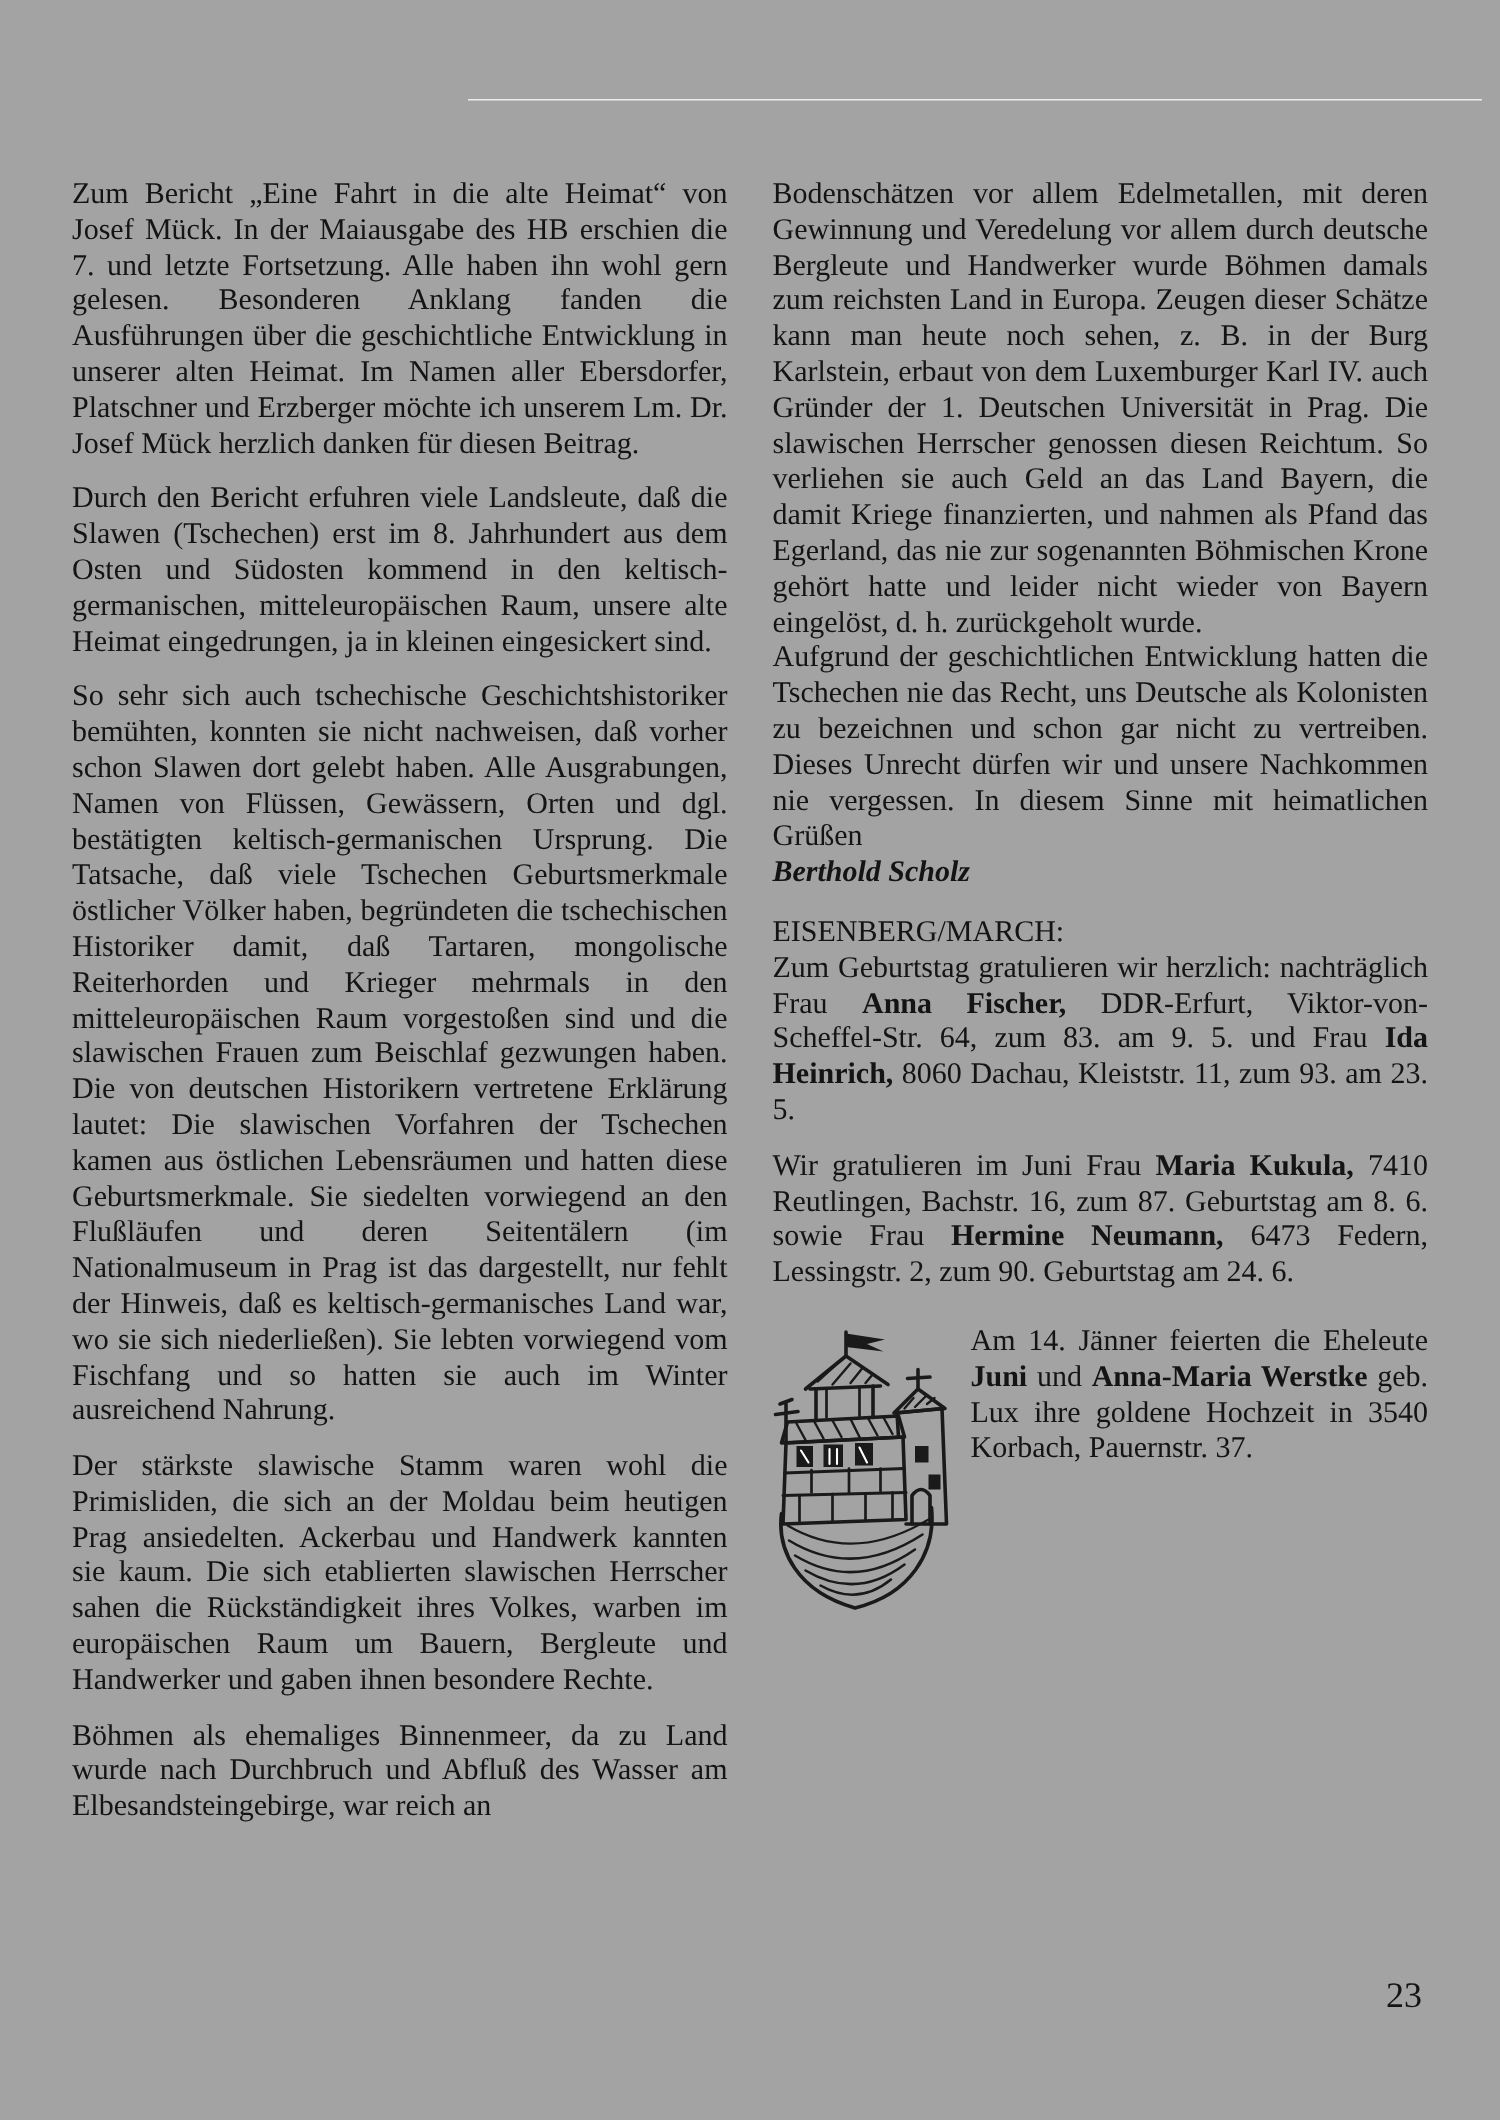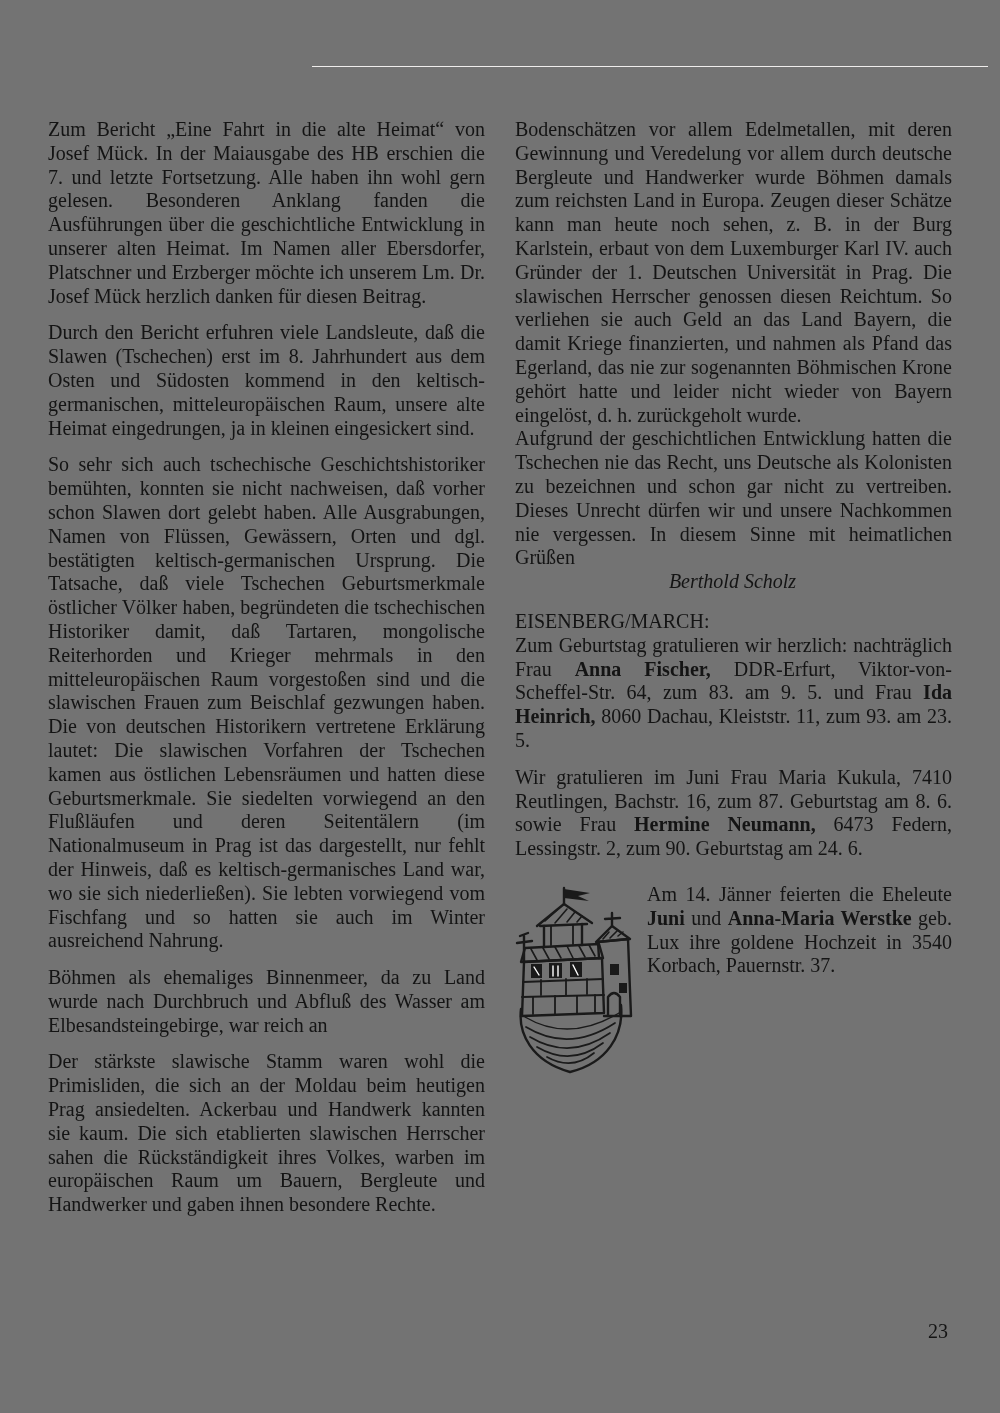--- a/index.html
+++ b/index.html
@@ -4,21 +4,21 @@
 <style>
   html, body {
     margin: 0;
     padding: 0;
     background: #ffffff;
   }
   .page {
     position: relative;
     width: 1000px;
     height: 1413px;
-    background: #737373;
+    background: #a3a3a3;
     color: #141414;
     font-family: "Liberation Serif", "DejaVu Serif", serif;
     font-size: 20px;
     line-height: 23.8px;
     overflow: hidden;
   }
   .scan-line {
     position: absolute;
     top: 66px;
     left: 312px;
@@ -36,71 +36,72 @@
   }
   .col {
     width: 437px;
     text-align: justify;
     hyphens: auto;
     -webkit-hyphens: auto;
   }
   .p { margin: 0 0 13px 0; }
   .p.mb0 { margin-bottom: 0; }
   .signature {
-    text-align: center;
+    text-align: left;
     font-style: italic;
     margin: 0 2px 16px 0;
+    font-weight: bold;
   }
   .section-heading {
     font-weight: normal;
     text-align: left;
     margin: 0;
   }
   .frankstadt {
     margin-top: 22px;
   }
   .crest {
     float: left;
     width: 122px;
     height: 192px;
     margin: 2px 14px 2px -4px;
   }
   .page-number {
     position: absolute;
     top: 1320px;
     right: 52px;
-    font-size: 20px;
+    font-size: 24px;
   }
 </style>
 </head>
 <body>
 
 <div class="page">
 
   <div class="scan-line"></div>
 
   <div class="content">
 
     <div class="col">
       <p class="p"><span>Zum Bericht „Eine Fahrt in die alte Heimat“ von Josef Mück. In der Maiausgabe des HB erschien die 7. und letzte Fortsetzung. Alle haben ihn wohl gern gelesen. Besonderen Anklang fanden die Ausführungen über die geschichtliche Entwicklung in unserer alten Heimat. Im Namen aller Ebersdorfer, Platschner und Erzberger möchte ich unserem Lm. Dr. Josef Mück herzlich danken für diesen Beitrag.</span></p>
       <p class="p"><span>Durch den Bericht erfuhren viele Landsleute, daß die Slawen (Tschechen) erst im 8. Jahrhundert aus dem Osten und Südosten kommend in den keltisch-germanischen, mitteleuropäischen Raum, unsere alte Heimat eingedrungen, ja in kleinen eingesickert sind.</span></p>
       <p class="p"><span>So sehr sich auch tschechische Geschichtshistoriker bemühten, konnten sie nicht nachweisen, daß vorher schon Slawen dort gelebt haben. Alle Ausgrabungen, Namen von Flüssen, Gewässern, Orten und dgl. bestätigten keltisch-germanischen Ursprung. Die Tatsache, daß viele Tschechen Geburtsmerkmale östlicher Völker haben, begründeten die tschechischen Historiker damit, daß Tartaren, mongolische Reiterhorden und Krieger mehrmals in den mitteleuropäischen Raum vorgestoßen sind und die slawischen Frauen zum Beischlaf gezwungen haben. Die von deutschen Historikern vertretene Erklärung lautet: Die slawischen Vorfahren der Tschechen kamen aus östlichen Lebensräumen und hatten diese Geburtsmerkmale. Sie siedelten vorwiegend an den Flußläufen und deren Seitentälern (im Nationalmuseum in Prag ist das dargestellt, nur fehlt der Hinweis, daß es keltisch-germanisches Land war, wo sie sich niederließen). Sie lebten vorwiegend vom Fischfang und so hatten sie auch im Winter ausreichend Nahrung.</span></p>
+      <p class="p"><span>Der stärkste slawische Stamm waren wohl die Primisliden, die sich an der Moldau beim heutigen Prag ansiedelten. Ackerbau und Handwerk kannten sie kaum. Die sich etablierten slawischen Herrscher sahen die Rückständigkeit ihres Volkes, warben im europäischen Raum um Bauern, Bergleute und Handwerker und gaben ihnen besondere Rechte.</span></p>
       <p class="p"><span>Böhmen als ehemaliges Binnenmeer, da zu Land wurde nach Durchbruch und Abfluß des Wasser am Elbesandsteingebirge, war reich an</span></p>
-      <p class="p"><span>Der stärkste slawische Stamm waren wohl die Primisliden, die sich an der Moldau beim heutigen Prag ansiedelten. Ackerbau und Handwerk kannten sie kaum. Die sich etablierten slawischen Herrscher sahen die Rückständigkeit ihres Volkes, warben im europäischen Raum um Bauern, Bergleute und Handwerker und gaben ihnen besondere Rechte.</span></p>
     </div>
 
     <div class="col">
       <p class="p mb0"><span>Bodenschätzen vor allem Edelmetallen, mit deren Gewinnung und Veredelung vor allem durch deutsche Bergleute und Handwerker wurde Böhmen damals zum reichsten Land in Europa. Zeugen dieser Schätze kann man heute noch sehen, z. B. in der Burg Karlstein, erbaut von dem Luxemburger Karl IV. auch Gründer der 1. Deutschen Universität in Prag. Die slawischen Herrscher genossen diesen Reichtum. So verliehen sie auch Geld an das Land Bayern, die damit Kriege finanzierten, und nahmen als Pfand das Egerland, das nie zur sogenannten Böhmischen Krone gehört hatte und leider nicht wieder von Bayern eingelöst, d. h. zurückgeholt wurde.</span></p>
       <p class="p mb0"><span>Aufgrund der geschichtlichen Entwicklung hatten die Tschechen nie das Recht, uns Deutsche als Kolonisten zu bezeichnen und schon gar nicht zu vertreiben. Dieses Unrecht dürfen wir und unsere Nachkommen nie vergessen. In diesem Sinne mit heimatlichen Grüßen</span></p>
       <p class="signature"><span style="font-style: italic;">Berthold Scholz</span></p>
 
       <div>
         <div class="section-heading">EISENBERG/MARCH:</div>
         <p class="p"><span>Zum Geburtstag gratulieren wir herzlich: nachträglich Frau </span><span style="font-weight: bold; font-family: Liberation Serif, serif;">Anna Fischer,</span><span> DDR-Erfurt, Viktor-von-Scheffel-Str. 64, zum 83. am 9. 5. und Frau </span><span style="font-weight: bold;">Ida Heinrich,</span><span> 8060 Dachau, Kleiststr. 11, zum 93. am 23. 5.</span></p>
-        <p class="p"><span>Wir gratulieren im Juni Frau </span><span style="font-weight: normal;">Maria Kukula,</span><span> 7410 Reutlingen, Bachstr. 16, zum 87. Geburtstag am 8. 6. sowie Frau </span><span style="font-weight: bold;">Hermine Neumann,</span><span> 6473 Federn, Lessingstr. 2, zum 90. Geburtstag am 24. 6.</span></p>
+        <p class="p"><span>Wir gratulieren im Juni Frau </span><span style="font-weight: bold;">Maria Kukula,</span><span> 7410 Reutlingen, Bachstr. 16, zum 87. Geburtstag am 8. 6. sowie Frau </span><span style="font-weight: bold;">Hermine Neumann,</span><span> 6473 Federn, Lessingstr. 2, zum 90. Geburtstag am 24. 6.</span></p>
       </div>
 
       <div class="frankstadt">
         <svg class="crest" viewBox="0 0 122 192" fill="none" stroke="#1a1a1a" stroke-width="2.4" stroke-linecap="round" stroke-linejoin="round">
 
           <path d="M10 124 C 7 148, 20 176, 59 187 C 96 178, 113 150, 110 120"></path>
           <path d="M15 142 Q 58 168 104 138" stroke-width="1.7"></path>
           <path d="M19 152 Q 59 176 99 148" stroke-width="1.7"></path>
           <path d="M26 162 Q 60 182 92 158" stroke-width="1.7"></path>
           <path d="M36 172 Q 61 186 83 168" stroke-width="1.7"></path>

